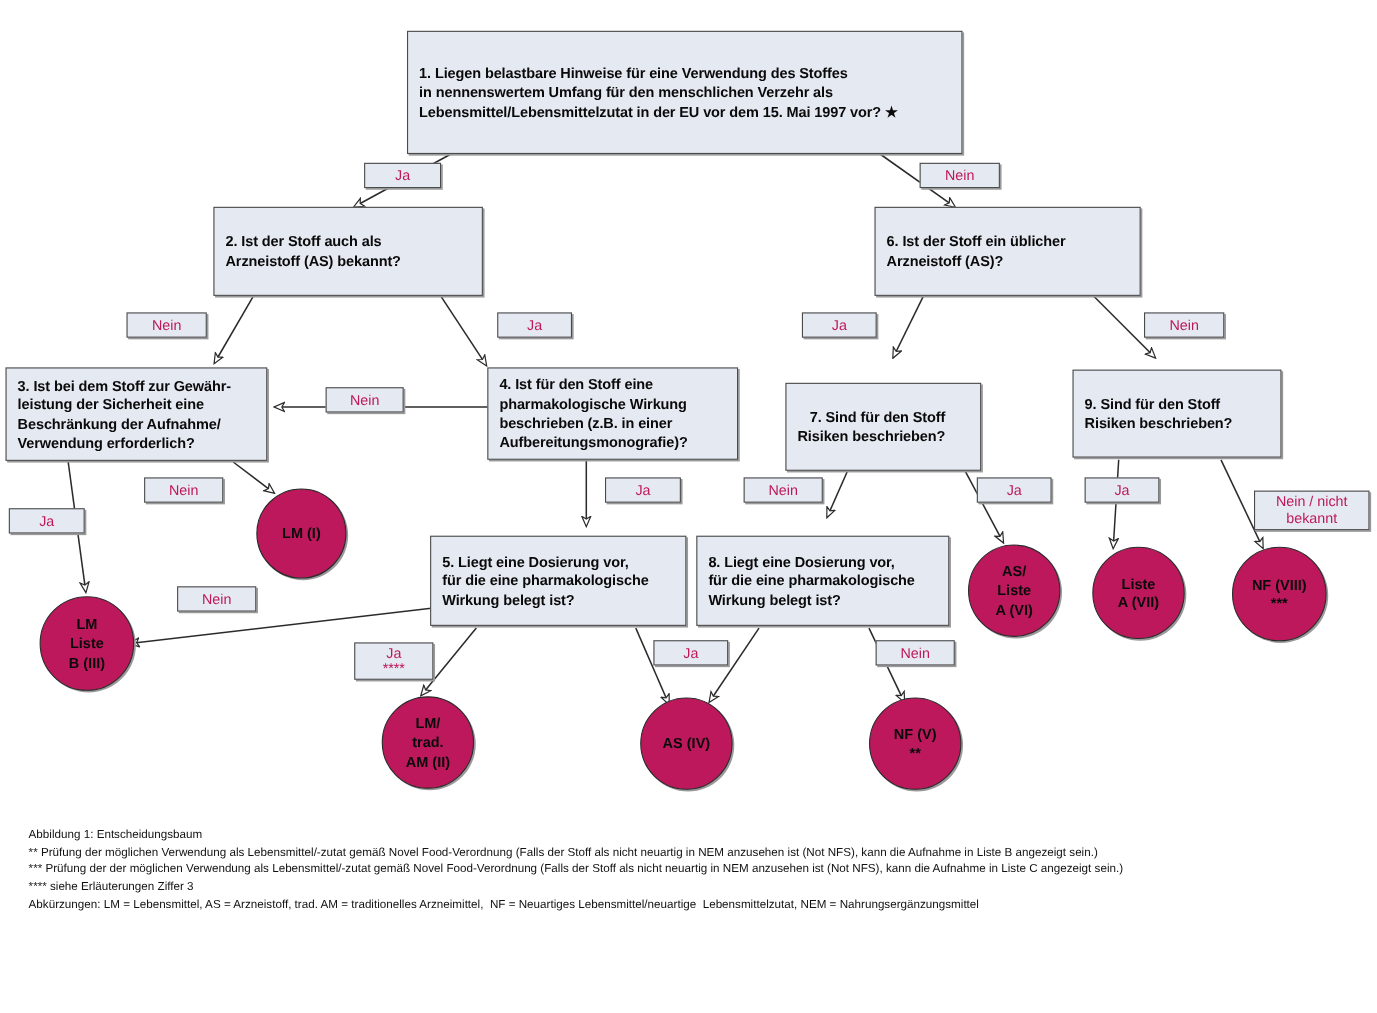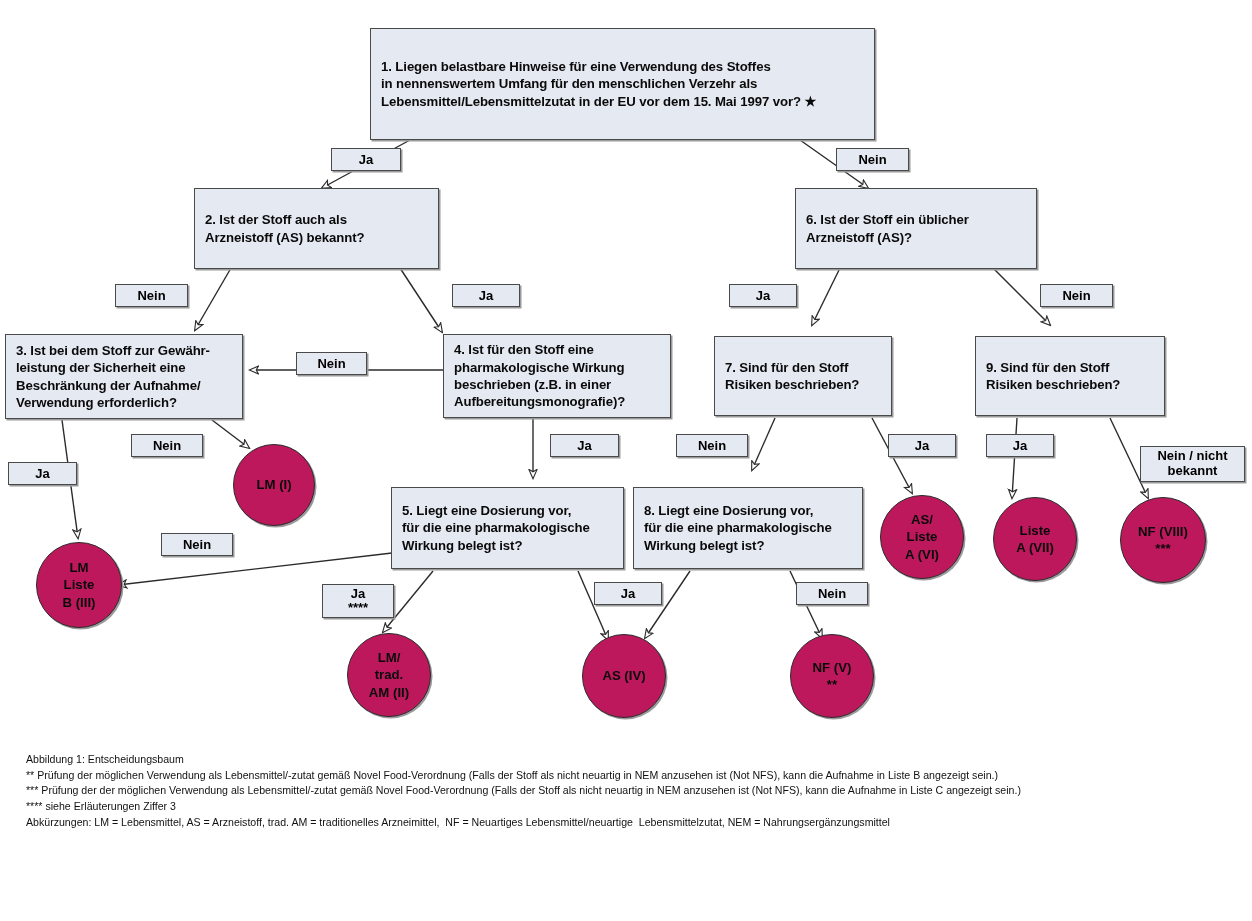--- a/index.html
+++ b/index.html
@@ -58,24 +58,24 @@
     text-align: center;
     white-space: pre-line;
     box-shadow: 1.5px 1.5px 0 #9a9a9a;
   }
   .label {
     position: absolute;
     box-sizing: border-box;
     background: #e5e9f2;
     border: 1px solid #4a4a4a;
     box-shadow: 1.5px 1.5px 0 #9a9a9a;
-    font-weight: bold;
+    font-weight: normal;
     font-size: 13px;
     line-height: 1.2;
-    color: #000000;
+    color: #be185d;
     display: flex;
     align-items: center;
     justify-content: center;
     text-align: center;
     white-space: pre-line;
   }
   #footnotes {
     position: absolute;
     left: 14px;
     top: 752px;
@@ -170,21 +170,21 @@
     Verwendung erforderlich?</span>
   </div>
 
   <div class="node" style="left:443px; top:334px; width:228px; height:84px;">
     <span>4. Ist für den Stoff eine
     pharmakologische Wirkung
     beschrieben (z.B. in einer
     Aufbereitungsmonografie)?</span>
   </div>
 
-  <div class="node" style="left:714px; top:336px; width:178px; height:80px;">
+  <div class="node" style="left:714px; top:348px; width:178px; height:80px;text-align:right;">
     <span>7. Sind für den Stoff
 Risiken beschrieben?</span>
   </div>
 
   <div class="node" style="left:975px; top:336px; width:190px; height:80px;">
     <span>9. Sind für den Stoff
 Risiken beschrieben?</span>
   </div>
 
   <div class="node" style="left:391px; top:487px; width:233px; height:82px;">

